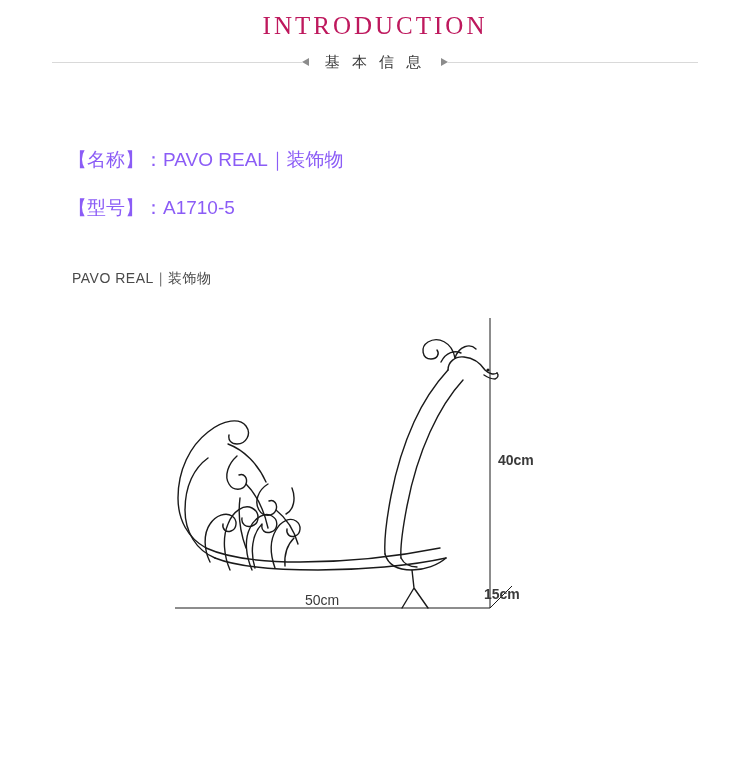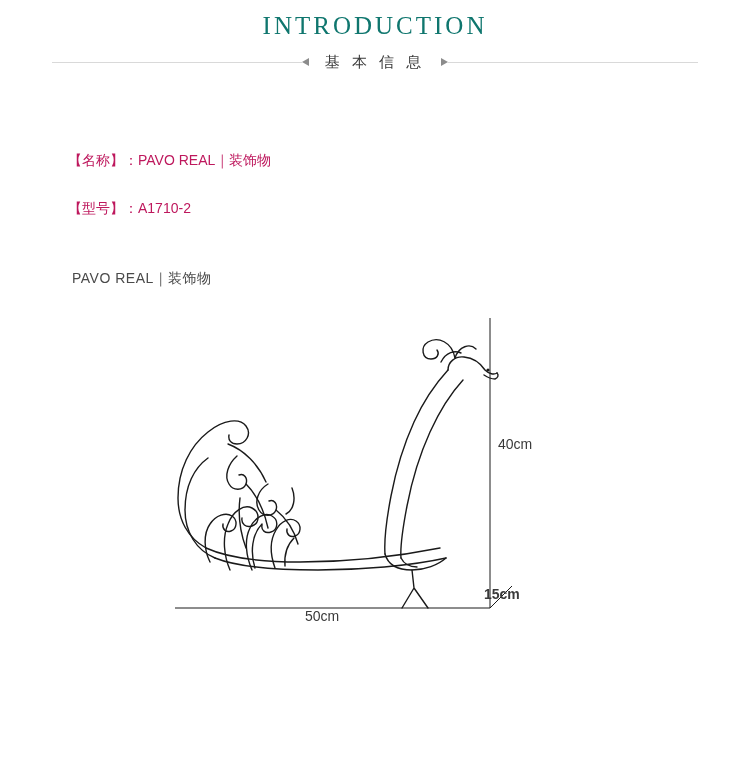--- a/index.html
+++ b/index.html
@@ -18,21 +18,21 @@
 
   
   .header {
     padding-top: 10px;
     text-align: center;
   }
   .header-title {
     font-family: "Liberation Serif", serif;
     font-size: 25px;
     letter-spacing: 3px;
-    color: #0f766e;
+    color: #be185d;
     font-weight: normal;
     margin: 0;
     line-height: 32px;
   }
   .subtitle-row {
     display: flex;
     align-items: center;
     justify-content: center;
     margin-top: 8px;
     height: 24px;
@@ -66,22 +66,22 @@
     padding: 0 14px;
     white-space: nowrap;
   }
 
   
   .spec-list {
     margin-top: 62px;
     padding-left: 68px;
   }
   .spec-row {
-    font-size: 14px;
-    color: #be185d;
+    font-size: 19px;
+    color: #8b5cf6;
     line-height: 48px;
     white-space: nowrap;
   }
   .spec-label { letter-spacing: 0px; }
   .spec-value { letter-spacing: 0px; }
 
   .caption {
     margin-top: 38px;
     padding-left: 72px;
     font-size: 14px;
@@ -120,21 +120,21 @@
     <div class="arrow-right"></div>
     <div class="rule rule-right"></div>
   </div>
 </div>
 
 <div class="spec-list">
   <div class="spec-row">
     <span class="spec-label">【名称】：</span><span class="spec-value">PAVO REAL｜装饰物</span>
   </div>
   <div class="spec-row">
-    <span class="spec-label">【型号】：</span><span class="spec-value">A1710-2</span>
+    <span class="spec-label">【型号】：</span><span class="spec-value">A1710-5</span>
   </div>
 </div>
 
 <div class="caption">PAVO REAL｜装饰物</div>
 
 <div class="drawing">
   <svg width="750" height="310" viewBox="0 0 750 310">
     <g fill="none" stroke="#1a1a1a" stroke-width="1.4" stroke-linecap="round">
 
       <path d="M455,40 C452,24 438,18 428,24 C420,29 422,41 431,41 C437,41 440,36 437,32"></path>
@@ -174,16 +174,16 @@
       <path d="M276,192 C286,200 294,212 298,226"></path>
       <path d="M240,180 C238,196 240,214 246,230"></path>
     </g>
 
     <g stroke="#1a1a1a" stroke-width="1" fill="none">
       <path d="M490,0 L490,290"></path>
       <path d="M175,290 L490,290"></path>
       <path d="M490,290 L512,268"></path>
     </g>
   </svg>
-  <div class="dim-label dim-h" style="position:absolute;left:498px;top:118px;">40cm</div>
+  <div class="dim-label dim-h" style="position:absolute;left:498px;top:134px;font-weight:bold;">40cm</div>
   <div class="dim-label" style="position:absolute;left:484px;top:268px;font-weight:bold;">15cm</div>
-  <div class="dim-label" style="position:absolute;left:305px;top:290px;">50cm</div>
+  <div class="dim-label" style="position:absolute;left:305px;top:274px;">50cm</div>
 </div>
 
 </body></html>

